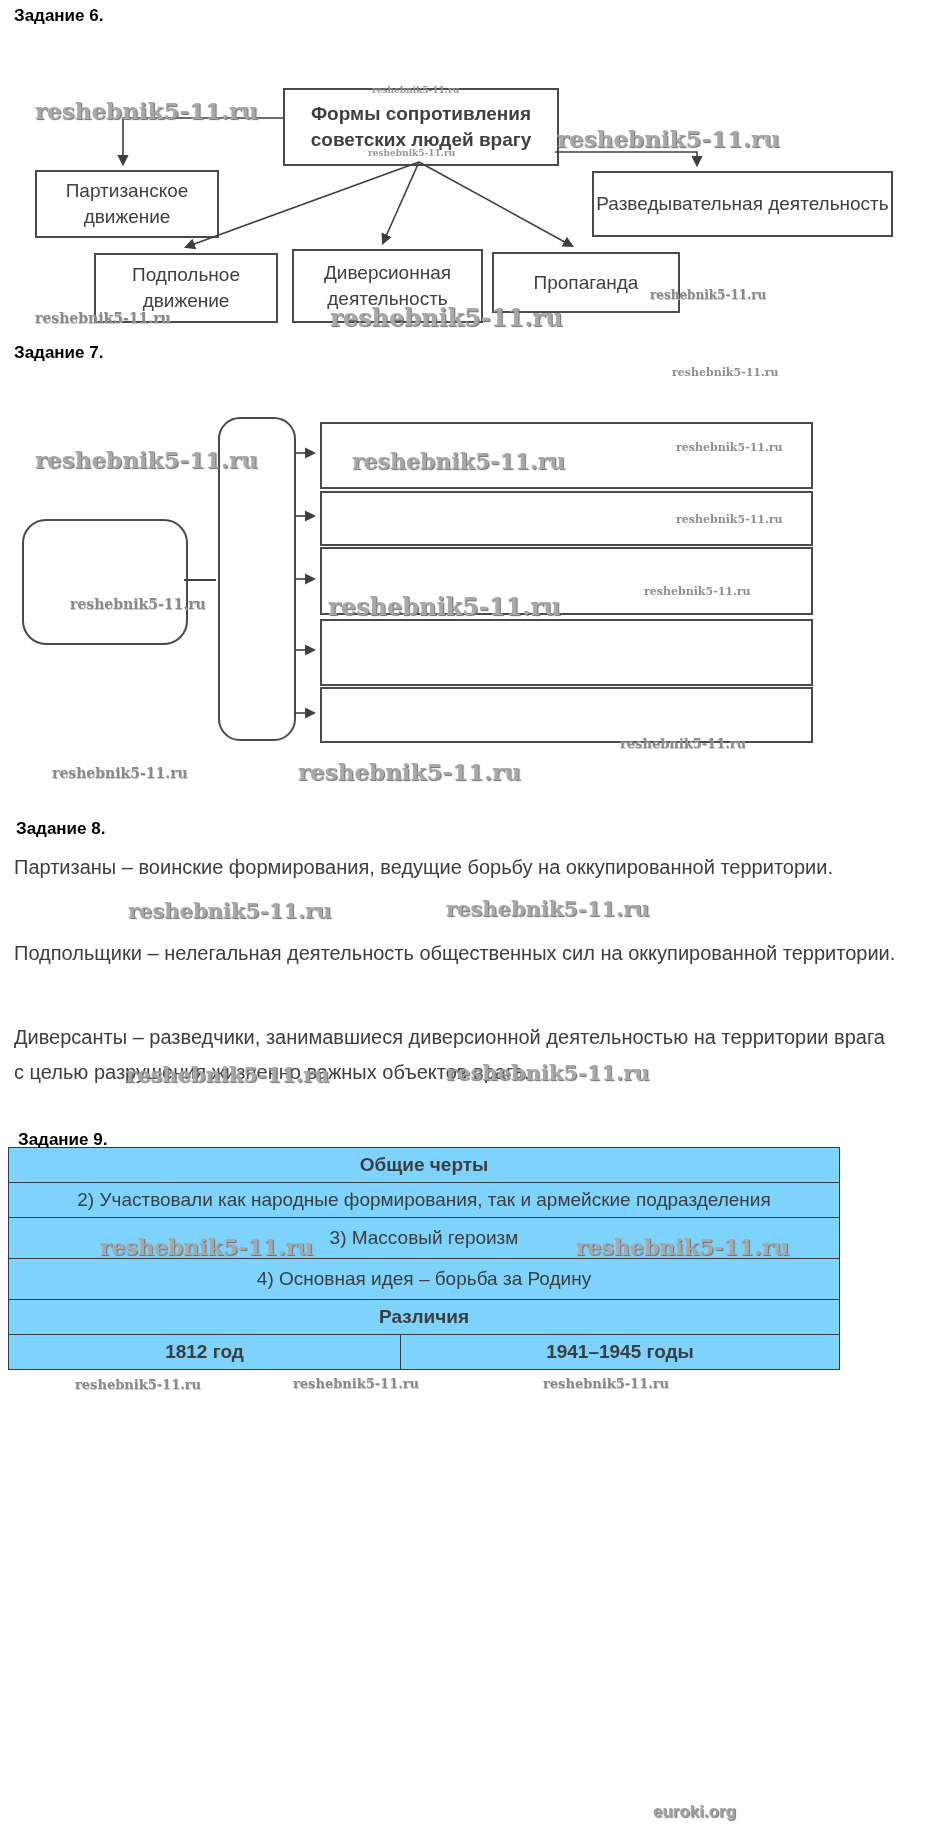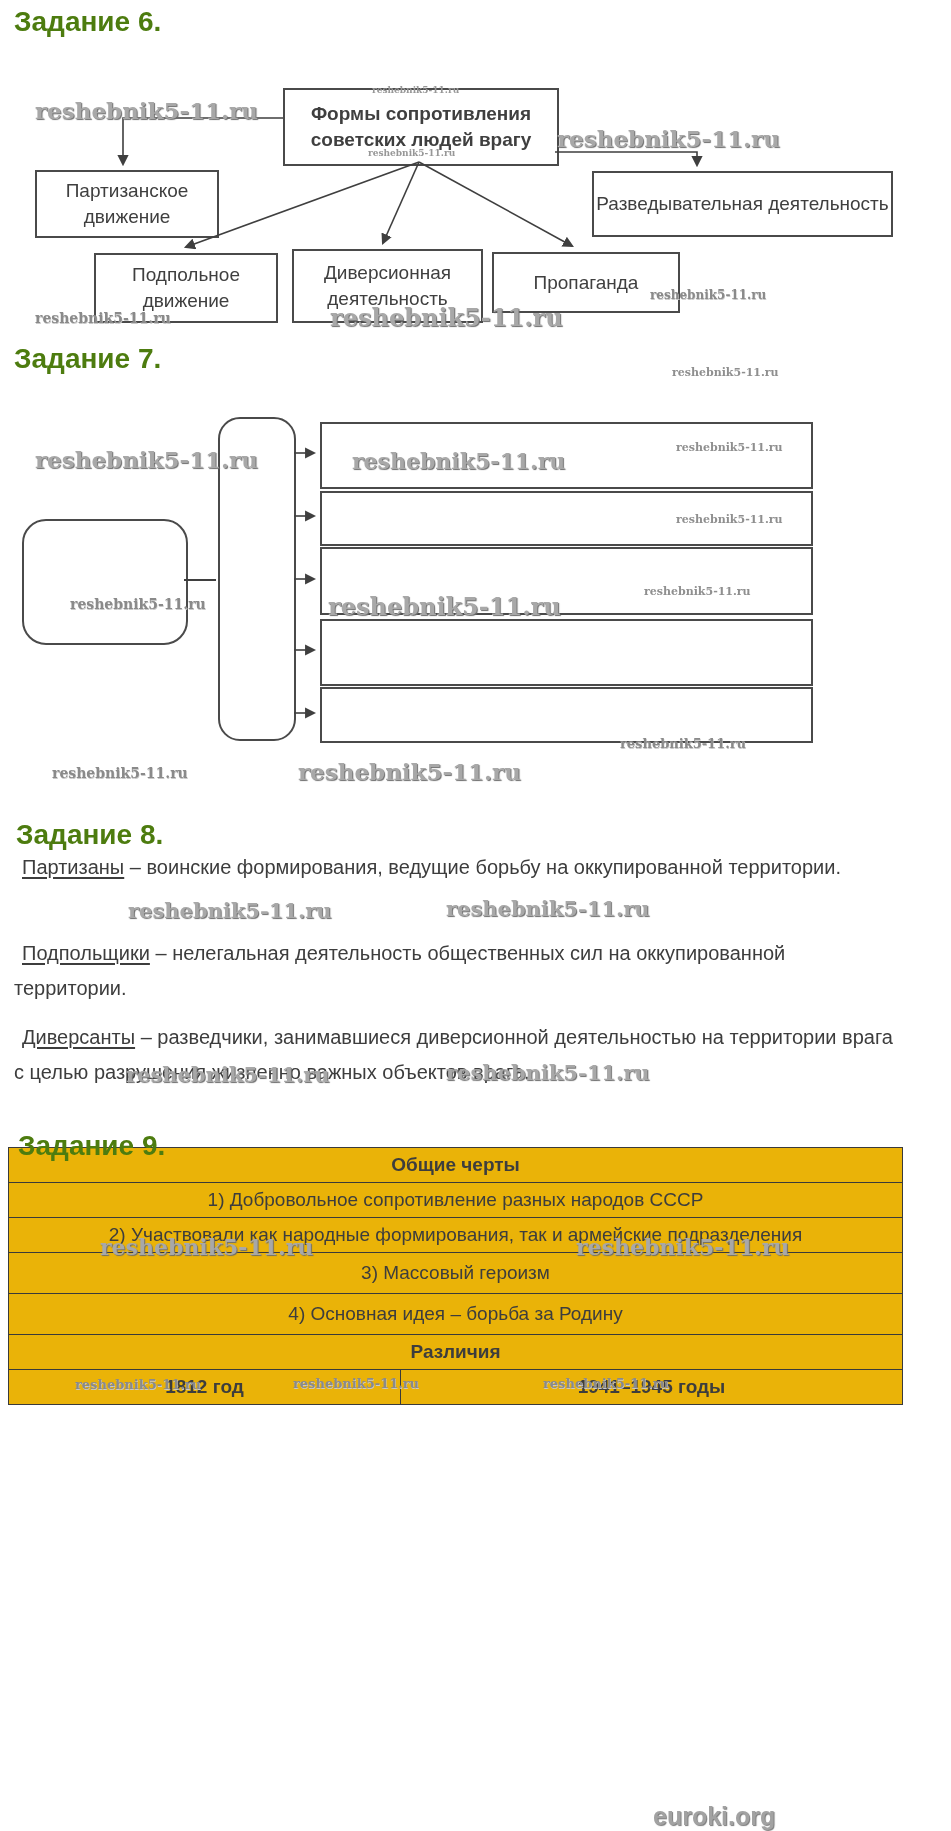--- a/index.html
+++ b/index.html
@@ -1,20 +1,20 @@
 <!DOCTYPE html>
 <html><head>
 <meta charset="utf-8">
 <style>
   html,body{margin:0;padding:0;}
   body{
     width:951px;height:1831px;position:relative;background:#ffffff;
     font-family:"Liberation Sans", sans-serif;color:#3f3f3f;overflow:hidden;
   }
-  .heading{position:absolute;font-size:28px;font-weight:bold;color:#4d7c0f;z-index:4;}
+  .heading{position:absolute;font-size:17px;font-weight:bold;color:#000000;z-index:4;}
   
   .box{
     position:absolute;border:2px solid #4a4a4a;background:#fff;z-index:1;
     display:flex;align-items:center;justify-content:center;border-radius:0;
   }
   .box > span{width:100%;text-align:center;font-size:19px;line-height:26px;color:#3f3f3f;}
   .box.bold > span{font-weight:bold;}
   .rounded{border-radius:24px;}
   .pill{border-radius:22px;}
   .blank{background:#fff;}
@@ -24,32 +24,32 @@
     position:absolute;font-family:"DejaVu Serif", serif;font-weight:bold;white-space:nowrap;
     color:#a8a8a8;text-shadow:1px 1px 1px #6d6d6d;z-index:5;pointer-events:none;
   }
   .wm-big{font-size:23px;}
   .wm-mid{font-size:21px;}
   .wm-sm{font-size:13px;color:#8a8a8a;text-shadow:0.5px 0.5px 0 #c9c9c9;}
   .wm-xs{font-size:11px;color:#8f8f8f;text-shadow:none;}
   .wm-tiny{font-size:9px;color:#979797;text-shadow:none;}
   
   .def{position:absolute;left:14px;width:882px;font-size:20px;line-height:35px;color:#3d3d3d;z-index:1;}
-  .def .term{text-decoration:underline;text-underline-offset:3px;margin-left:8px;}
+  .def .term{text-underline-offset:3px;}
   
-  table.t9{position:absolute;left:8px;top:1147px;width:895px;border-collapse:collapse;z-index:1;background:#eab308;}
+  table.t9{position:absolute;left:8px;top:1147px;width:832px;border-collapse:collapse;z-index:1;background:#7dd3fc;}
   table.t9 td{
     border:1px solid #3a3a3a;text-align:center;vertical-align:top;
     font-size:19px;line-height:24px;color:#3d3d3d;padding:5px 8px;
   }
   table.t9 td.hdr{font-weight:bold;}
   tr.gap-lg td div.l2{margin-top:22px;}
   tr.gap-sm td div.l2{margin-top:10px;}
   .footer-brand{
-    position:absolute;left:653px;top:1802px;font-size:25px;font-weight:bold;
+    position:absolute;left:653px;top:1802px;font-size:17px;font-weight:bold;
     color:#a2a2a2;text-shadow:1px 1px 1px #7a7a7a;z-index:5;
   }
 </style>
 </head>
 <body>
 
 <div class="heading" style="left:14px;top:6px;">Задание 6.</div>
 
 <svg class="arrows" style="left:0;top:0;" width="951" height="345">
   <defs>
@@ -120,23 +120,20 @@
 <table class="t9">
   <colgroup>
       <col style="width:392px">
       <col>
     </colgroup>
   <tbody>
       <tr>
         <td colspan="2" class="hdr">Общие черты</td>
       </tr>
   <tr>
-        <td colspan="2">1) Добровольное сопротивление разных народов СССР</td>
-      </tr>
-  <tr>
         <td colspan="2">2) Участвовали как народные формирования, так и армейские подразделения</td>
       </tr>
   <tr>
         <td colspan="2" style="padding-top:8px;padding-bottom:8px;">3) Массовый героизм</td>
       </tr>
   <tr>
         <td colspan="2" style="padding-top:8px;padding-bottom:8px;margin-left:36px;">4) Основная идея – борьба за Родину</td>
       </tr>
   <tr>
         <td colspan="2" class="hdr">Различия</td>

